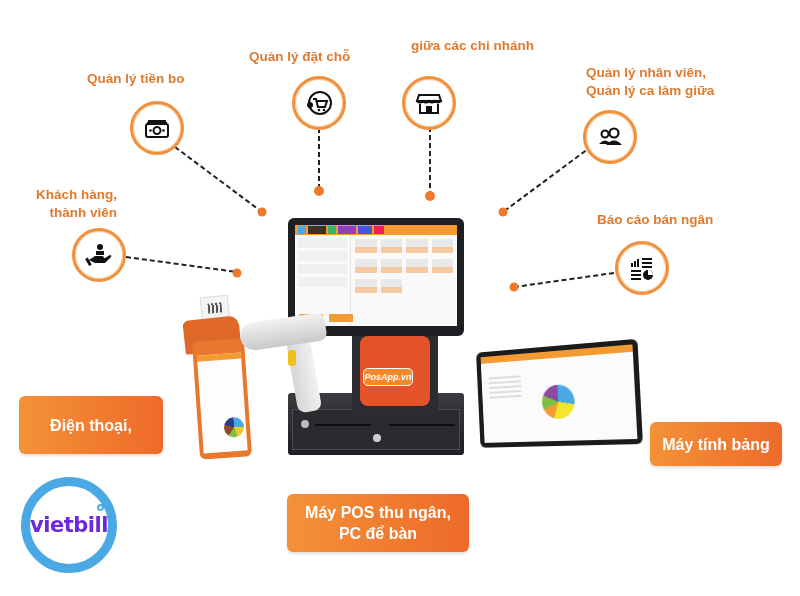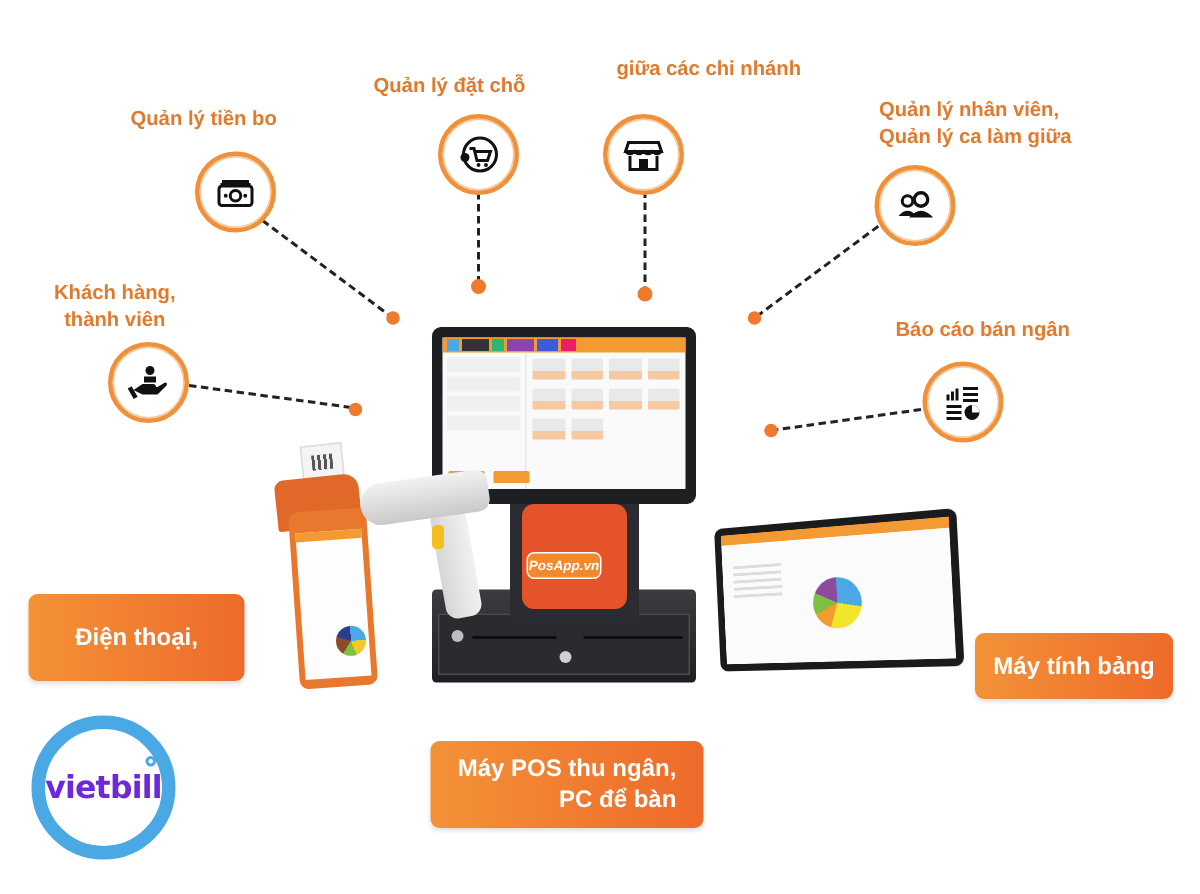--- a/index.html
+++ b/index.html
@@ -9,35 +9,35 @@
   .stage { position: absolute; left: 0; top: 0; width: 800px; height: 596px; }
 
   
   svg.lines { position: absolute; left: 0; top: 0; width: 800px; height: 596px; pointer-events: none; }
 
   
   .flabel {
     position: absolute; color: #e07a2e; font-weight: bold; font-size: 13.5px;
     line-height: 18px; white-space: nowrap;
   }
-  .flabel.right { text-align: center; }
+  .flabel.right { text-align: right; }
 
   
   .fcircle {
     position: absolute; width: 54px; height: 54px; border-radius: 50%;
     background: #fff; border: 3px solid #f0903a;
     box-shadow: 0 0 0 1px #f7c79a inset;
     display: flex; align-items: center; justify-content: center;
   }
   .fcircle svg { width: 28px; height: 28px; }
 
   
   .dlabel {
     position: absolute; border-radius: 6px; color: #fff; font-weight: bold;
-    font-size: 16px; line-height: 21px; text-align: right;
+    font-size: 16px; line-height: 21px; text-align: center;
     background: linear-gradient(90deg, #f39237 0%, #ee6a2a 100%);
     display: flex; align-items: center; justify-content: center;
     box-shadow: 0 2px 3px rgba(0,0,0,0.12);
   }
 
   
   .logo {
     position: absolute; left: 21px; top: 477px; width: 96px; height: 96px;
     border-radius: 50%; border: 9px solid #4aa8e4; background: #fff;
     display: flex; align-items: center; justify-content: center;
@@ -54,21 +54,21 @@
   .screen .topbar { height: 10px; background: #f39a32; display: flex; gap: 2px; padding: 1px 3px; }
   .screen .topbar span { display: block; height: 8px; }
   .screen .list { position: absolute; left: 0; top: 10px; width: 56px; bottom: 0; border-right: 1px solid #e6e6e6; }
   .screen .row { height: 10px; margin: 3px 3px; background: #f0f0f0; border-radius: 1px; }
   .screen .btns { position: absolute; left: 4px; right: 104px; bottom: 4px; display: flex; gap: 6px; }
   .screen .btns span { flex: 1; height: 8px; background: #f39a32; border-radius: 1px; }
   .screen .grid { position: absolute; left: 60px; top: 14px; right: 4px; display: grid; grid-template-columns: repeat(4, 1fr); gap: 6px 4px; }
   .screen .grid span { height: 14px; background: linear-gradient(#e9e9e9 60%, #f6c9a0 60%); border-radius: 1px; }
 
   .stand {
-    position: absolute; left: 340px; top: 326px; width: 86px; height: 90px;
+    position: absolute; left: 352px; top: 326px; width: 86px; height: 90px;
     background: #2a2c31; border-radius: 10px 10px 4px 4px;
   }
   .stand-inner {
     position: absolute; left: 8px; top: 10px; width: 70px; height: 70px;
     background: #e5532a; border-radius: 8px;
   }
   .stand-brand {
     position: absolute; left: 11px; top: 42px; width: 50px; height: 18px; border-radius: 5px;
     background: #f3882c; color: #fff; font-size: 9px; font-style: italic; font-weight: bold;
     display: flex; align-items: center; justify-content: center; border: 1px solid #fff;

